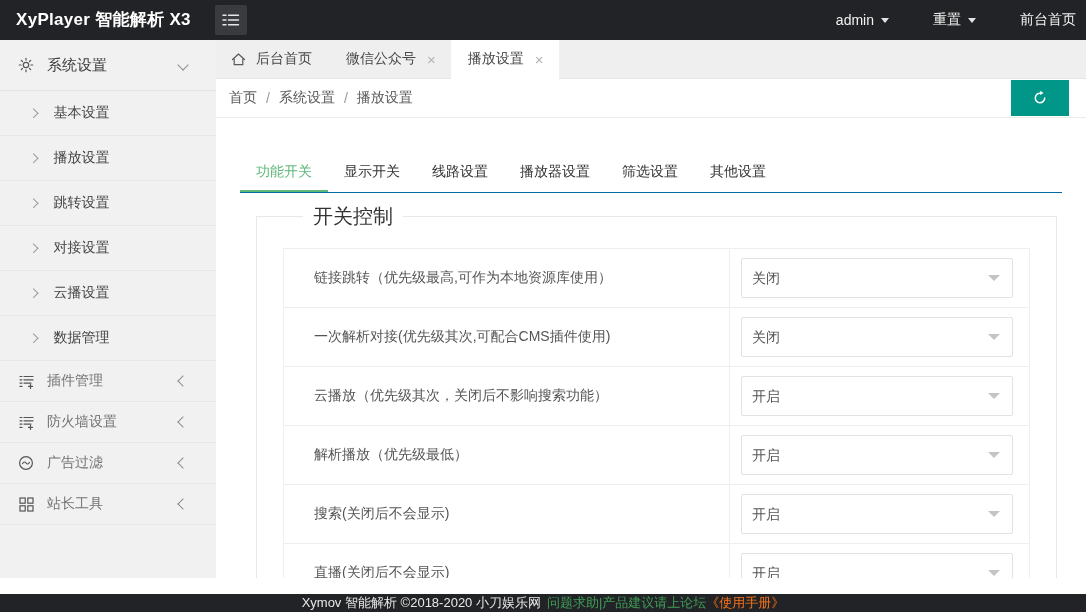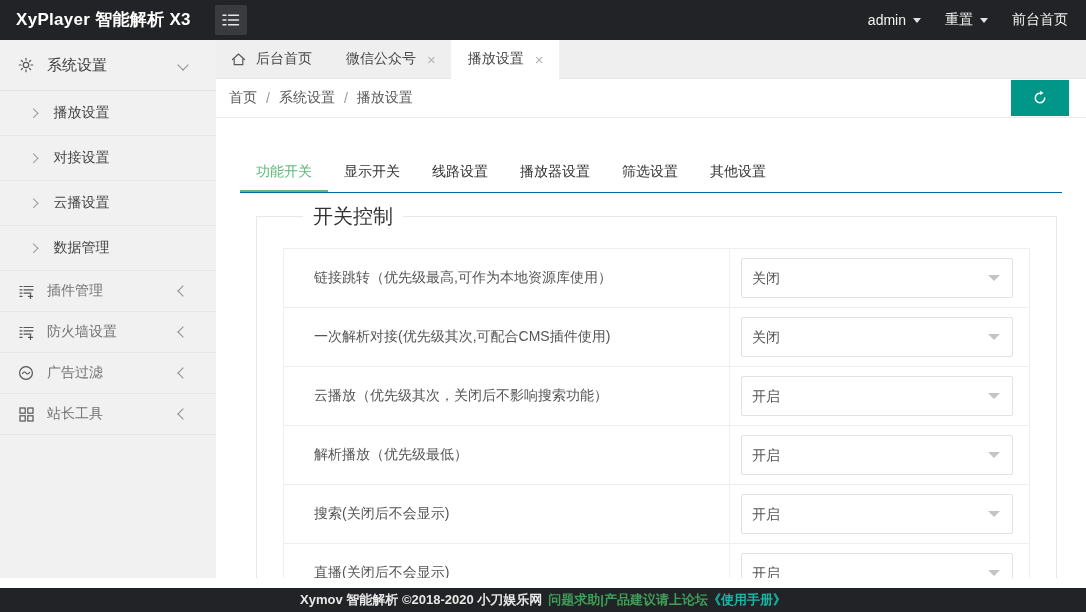--- a/index.html
+++ b/index.html
@@ -6,46 +6,46 @@
   body{
     position:relative;width:1086px;height:612px;overflow:hidden;
     background:#fff;font-family:"Liberation Sans","DejaVu Sans",sans-serif;
     -webkit-font-smoothing:antialiased;
   }
   
   .topbar{position:absolute;top:0;left:0;right:0;height:40px;background:#222326;z-index:30;}
   .brand{position:absolute;left:16px;top:0;line-height:40px;color:#fff;font-size:17px;font-weight:bold;letter-spacing:.3px;}
   .hamburger{position:absolute;left:215px;top:5px;width:32px;height:30px;background:#3a3b3e;border:none;border-radius:2px;
     display:flex;align-items:center;justify-content:center;cursor:pointer;padding:0;}
-  .topmenu{position:absolute;right:18px;top:0;height:40px;display:flex;align-items:center;gap:24px;}
+  .topmenu{position:absolute;right:10px;top:0;height:40px;display:flex;align-items:center;gap:44px;}
   .topmenu .titem{color:#f2f2f2;font-size:14px;display:flex;align-items:center;gap:7px;cursor:pointer;white-space:nowrap;}
   .caret{width:0;height:0;border-left:4.5px solid transparent;border-right:4.5px solid transparent;border-top:5.5px solid #e4e4e4;}
   
   .chev{display:inline-block;width:7px;height:7px;border-style:solid;border-color:#8d8d8d;border-width:0 1.4px 1.4px 0;}
   .chev.down{transform:rotate(45deg);}
   .chev.right{transform:rotate(-45deg);}
   .chev.left{transform:rotate(135deg);}
   .chev.small{width:5.5px;height:5.5px;border-color:#9a9a9a;}
   
   .sidebar{position:absolute;top:40px;left:0;width:216px;bottom:34px;background:#f1f1f1;z-index:20;}
   .side-group{height:50px;display:flex;align-items:center;padding-left:18px;border-bottom:1px solid #e4e4e4;position:relative;cursor:pointer;}
   .side-group .lbl{margin-left:13px;font-size:15px;color:#3c3c3c;}
   .side-group .rchev{position:absolute;right:29px;}
   .side-sub{height:44px;display:flex;align-items:center;padding-left:30px;border-bottom:1px solid #e7e7e7;cursor:pointer;}
   .side-sub .lbl{margin-left:17px;font-size:14px;color:#454545;}
   .side-item{height:40px;display:flex;align-items:center;padding-left:18px;border-bottom:1px solid #e7e7e7;position:relative;cursor:pointer;}
   .side-item .lbl{margin-left:13px;font-size:14px;color:#737373;text-align:center;}
   .side-item .rchev{position:absolute;right:29px;}
   .sicon{display:flex;align-items:center;justify-content:center;width:16px;height:16px;}
   
-  .footer{position:absolute;left:0;right:0;bottom:0;height:24px;background:#222326;z-index:30;
-    display:flex;align-items:center;justify-content:center;font-size:13px;white-space:nowrap;font-weight:bold;}
+  .footer{position:absolute;left:0;right:0;bottom:0;height:18px;background:#222326;z-index:30;
+    display:flex;align-items:center;justify-content:center;font-size:13px;white-space:nowrap;}
   .footer .copy{color:#e8e8e8;}
   .footer .flink{color:#3f9e58;margin-left:6px;cursor:pointer;}
-  .footer .fmanual{color:#14b8a6;margin-left:0;cursor:pointer;}
+  .footer .fmanual{color:#f97316;margin-left:0;cursor:pointer;}
   
   .main{position:absolute;left:216px;top:40px;right:0;bottom:34px;background:#fff;overflow:hidden;}
   .wtabs{height:38px;background:#efefef;border-bottom:1px solid #e6e6e6;display:flex;box-sizing:content-box;}
   .wtab{display:flex;align-items:center;padding:0 15px;font-size:14px;color:#484848;cursor:pointer;white-space:nowrap;}
   .wtab .wlbl{margin:0 2px;}
   .wtab .hicon{margin-right:8px;display:flex;align-items:center;}
   .wtab .x{color:#b3b3b3;font-size:15px;margin-left:9px;line-height:1;cursor:pointer;}
   .wtab.active{background:#fff;box-shadow:0 1px 0 #fff;}
   .crumbbar{position:relative;height:38px;background:#fff;border-bottom:1px solid #ececec;display:flex;align-items:center;
     padding-left:13px;font-size:14px;color:#5a5a5a;}
@@ -109,21 +109,29 @@
         <circle cx="8" cy="8" r="2.7" stroke="#555" stroke-width="1.2"></circle>
         <path d="M8 1.3V3.1M12.7 3.3 11.5 4.5M14.7 8H12.9M12.7 12.7 11.5 11.5M8 14.7V12.9M3.3 12.7 4.5 11.5M1.3 8H3.1M3.3 3.3 4.5 4.5" stroke="#555" stroke-width="1.2" stroke-linecap="round"></path>
       </svg>
     </span>
     <span class="lbl">系统设置</span>
     <span class="chev down rchev"></span>
   </div>
 
   <div class="side-sub">
     <span class="chev right small"></span>
+    <span class="lbl">基本设置</span>
+  </div>
+  <div class="side-sub">
+    <span class="chev right small"></span>
     <span class="lbl">播放设置</span>
+  </div>
+  <div class="side-sub">
+    <span class="chev right small"></span>
+    <span class="lbl">跳转设置</span>
   </div>
   <div class="side-sub">
     <span class="chev right small"></span>
     <span class="lbl">对接设置</span>
   </div>
   <div class="side-sub">
     <span class="chev right small"></span>
     <span class="lbl">云播设置</span>
   </div>
   <div class="side-sub">

